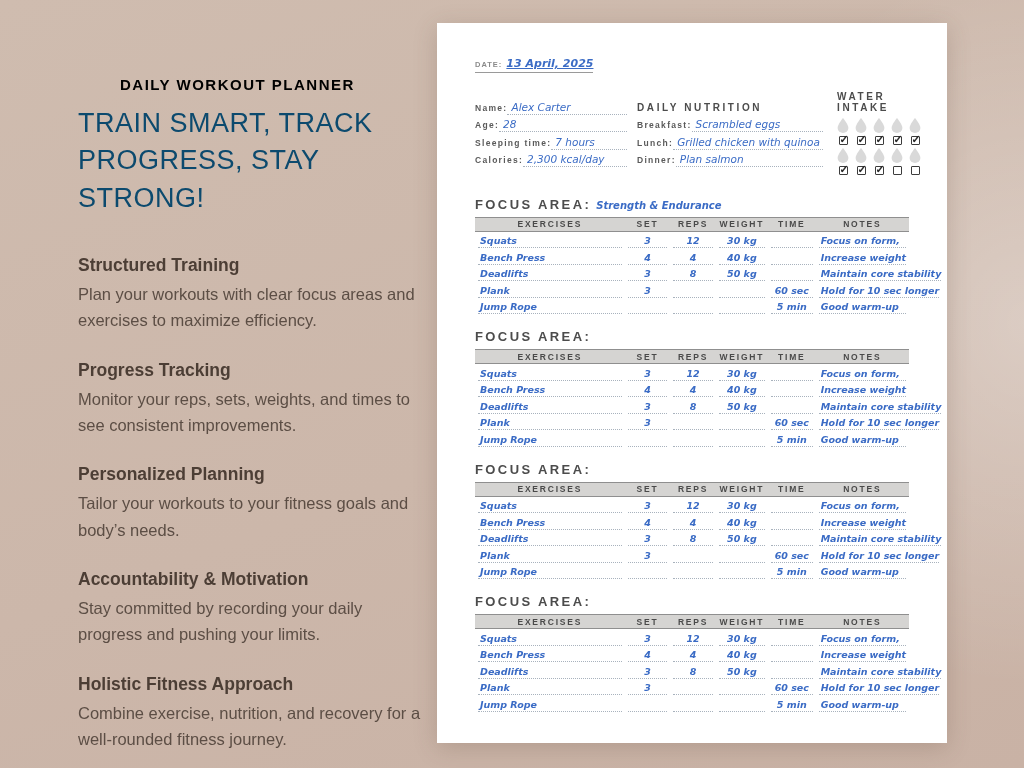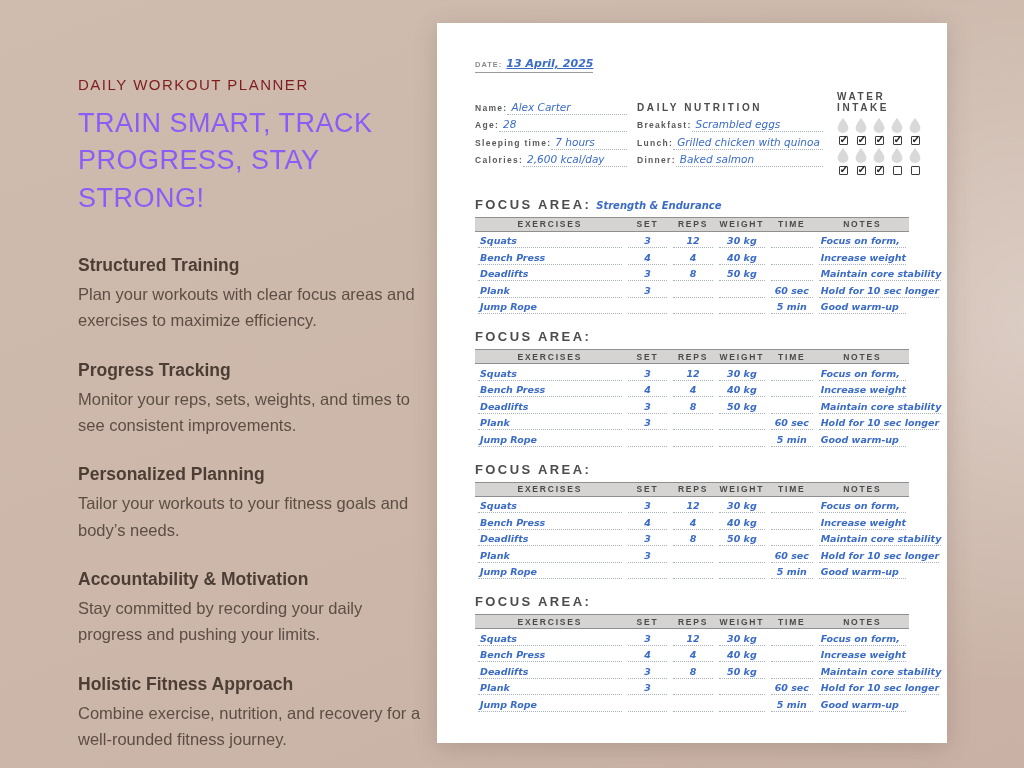--- a/index.html
+++ b/index.html
@@ -7,22 +7,22 @@
   body {
     font-family:"Liberation Sans", sans-serif;
     background:
       radial-gradient(ellipse 420px 520px at 100% 42%, rgba(255,255,255,0.30), rgba(255,255,255,0) 70%),
       linear-gradient(160deg, #cfbcaf 0%, #ccb7aa 55%, #c9b2a5 100%);
     position:relative;
   }
 
   
   .left-panel { position:absolute; left:78px; top:76px; width:350px; color:#5c4e45; }
-  .eyebrow { font-size:15px; letter-spacing:1.5px; color:#7f1d1d; font-weight:400; margin-bottom:12px; }
-  .headline { font-size:27px; font-weight:400; letter-spacing:0.5px; color:#8b5cf6; line-height:1.38; margin-bottom:38px; }
+  .eyebrow { font-size:15px; letter-spacing:1.5px; color:#000000; font-weight:700; margin-bottom:12px;margin-left:42px; }
+  .headline { font-size:27px; font-weight:400; letter-spacing:0.5px; color:#0c4a6e; line-height:1.38; margin-bottom:38px; }
   .feature { margin-bottom:26px; }
   .feature-title { font-size:17.5px; font-weight:700; color:#4c3e35; margin-bottom:5px; }
   .feature-body { font-size:16.5px; line-height:1.6; color:#5c4e45; }
 
   
   .paper {
     position:absolute; left:437px; top:23px; width:510px; height:720px;
     background:#ffffff; box-shadow:0 5px 22px rgba(90,70,55,0.22);
     padding:34px 38px 0 38px; color:#4c4c4c;
   }
@@ -114,37 +114,37 @@
         <div class="field">
     <span class="label">Age:</span>
     <span class="value hand">28</span>
   </div>
         <div class="field">
     <span class="label">Sleeping time:</span>
     <span class="value hand">7 hours</span>
   </div>
         <div class="field">
     <span class="label">Calories:</span>
-    <span class="value hand">2,600 kcal/day</span>
+    <span class="value hand">2,300 kcal/day</span>
   </div>
       </div>
     <div>
       <div class="mini-heading">DAILY NUTRITION</div>
       <div>
           <div class="field">
     <span class="label">Breakfast:</span>
     <span class="value hand">Scrambled eggs</span>
   </div>
           <div class="field">
     <span class="label">Lunch:</span>
     <span class="value hand">Grilled chicken with quinoa</span>
   </div>
           <div class="field">
     <span class="label">Dinner:</span>
-    <span class="value hand">Baked salmon</span>
+    <span class="value hand">Plan salmon</span>
   </div>
         </div>
     </div>
     <div class="water-col">
       <div class="mini-heading">WATER INTAKE</div>
       <div class="water-grid">
           <div class="cup">
     <svg class="drop" viewBox="0 0 12 15" xmlns="http://www.w3.org/2000/svg">
       <path d="M6 0 C6 0 0.6 6.6 0.6 10 a5.4 5 0 0 0 10.8 0 C11.4 6.6 6 0 6 0 Z" fill="#d9d9d9"></path>
     </svg>

